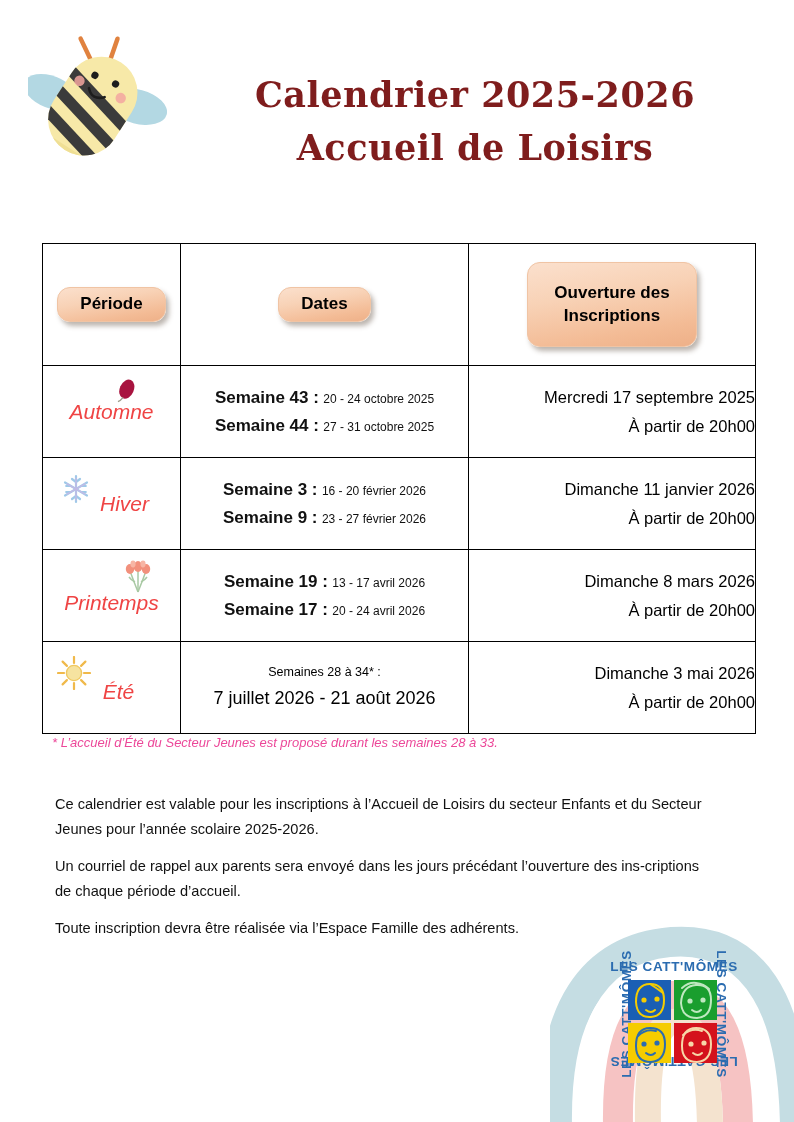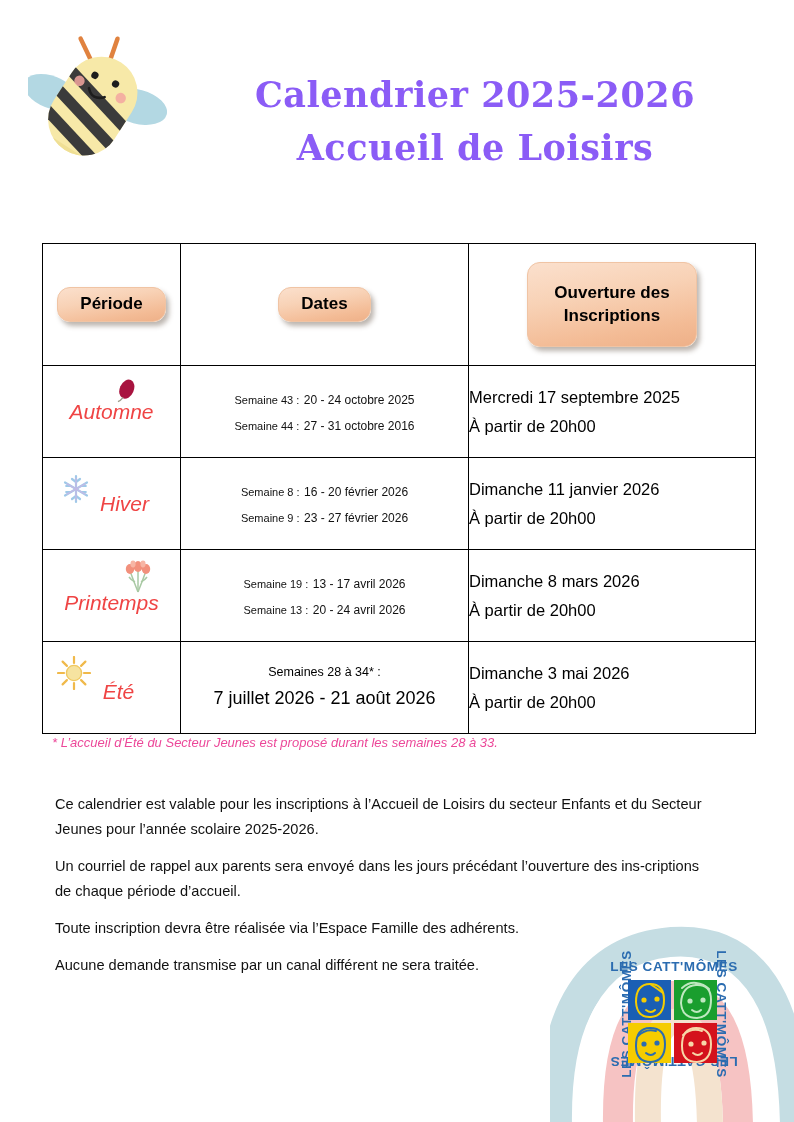--- a/index.html
+++ b/index.html
@@ -28,21 +28,21 @@
     position: absolute;
     left: 190px; top: 68px;
     width: 570px;
     text-align: center;
   }
   .title-line {
     font-family: "DejaVu Serif", serif;
     font-weight: bold;
     font-size: 35px;
     letter-spacing: 0.5px;
-    color: #8b5cf6;
+    color: #7f1d1d;
     line-height: 1.52;
     white-space: nowrap;
   }
 
   
   .cal-table {
     position: absolute;
     left: 42px; top: 243px;
     width: 713px;
     border-collapse: collapse;
@@ -94,32 +94,33 @@
   }
   .season-icon { position: absolute; }
 
   
   .dates-cell { text-align: center; padding: 4px 6px; }
   .date-line {
     line-height: 1.62;
     white-space: nowrap;
   }
   .wk {
-    font-size: 11px;
+    font-size: 17px;
     color: #111;
+    font-weight: bold;
   }
   .dt {
     font-size: 12px;
     color: #111;
   }
   .dates-cell.summer .wk-only { font-size: 12.5px; line-height: 1.7; }
   .dates-cell.summer .big-line { font-size: 18px; line-height: 1.6; }
 
   
-  .open-cell { text-align: left; padding: 4px 6px; }
+  .open-cell { text-align: right; padding: 4px 6px; }
   .open-line { font-size: 16.5px; line-height: 1.7; white-space: nowrap; }
 
   
   .footnote {
     position: absolute;
     left: 52px; top: 735px;
     font-size: 13px;
     font-style: italic;
     color: #ec4899;
   }
@@ -221,21 +222,21 @@
           <span class="season-name">Automne</span>
         </div>
       </td>
       <td class="dates-cell">
         <div class="date-line">
           <span class="wk">Semaine 43 :</span>
           <span class="dt">20 - 24 octobre 2025</span>
         </div>
         <div class="date-line">
           <span class="wk">Semaine 44 :</span>
-          <span class="dt">27 - 31 octobre 2016</span>
+          <span class="dt">27 - 31 octobre 2025</span>
         </div>
       </td>
       <td class="open-cell">
         <div class="open-line">Mercredi 17 septembre 2025</div>
         <div class="open-line">À partir de 20h00</div>
       </td>
     </tr>
 
     <tr class="data-row">
       <td class="season-cell">
@@ -260,21 +261,21 @@
                   <path d="M6 9.8 L24 20.2"></path>
                   <path d="M6 20.2 L24 9.8"></path>
               </g>
             </svg>
           </span>
           <span class="season-name" style="margin-left:26px;">Hiver</span>
         </div>
       </td>
       <td class="dates-cell">
         <div class="date-line">
-          <span class="wk">Semaine 8 :</span>
+          <span class="wk">Semaine 3 :</span>
           <span class="dt">16 - 20 février 2026</span>
         </div>
         <div class="date-line">
           <span class="wk">Semaine 9 :</span>
           <span class="dt">23 - 27 février 2026</span>
         </div>
       </td>
       <td class="open-cell">
         <div class="open-line">Dimanche 11 janvier 2026</div>
         <div class="open-line">À  partir de 20h00</div>
@@ -306,21 +307,21 @@
           </span>
           <span class="season-name" style="margin-top:14px;">Printemps</span>
         </div>
       </td>
       <td class="dates-cell">
         <div class="date-line">
           <span class="wk">Semaine 19 :</span>
           <span class="dt">13 - 17 avril 2026</span>
         </div>
         <div class="date-line">
-          <span class="wk">Semaine 13 :</span>
+          <span class="wk">Semaine 17 :</span>
           <span class="dt">20 - 24 avril 2026</span>
         </div>
       </td>
       <td class="open-cell">
         <div class="open-line">Dimanche 8 mars 2026</div>
         <div class="open-line">À  partir de 20h00</div>
       </td>
     </tr>
 
     <tr class="data-row">
@@ -355,21 +356,20 @@
     </tr>
   </tbody>
 </table>
 
 <div class="footnote">* L’accueil d’Été du Secteur Jeunes est proposé durant les semaines 28 à 33.</div>
 
 <div class="body-text">
   <p>Ce calendrier est valable pour les inscriptions à l’Accueil de Loisirs du secteur Enfants et du Secteur Jeunes pour l’année scolaire 2025-2026.</p>
   <p>Un courriel de rappel aux parents sera envoyé dans les jours précédant l’ouverture des ins-criptions de chaque période d’accueil.</p>
   <p>Toute inscription devra être réalisée via l’Espace Famille des adhérents.</p>
-  <p>Aucune demande transmise par un canal différent ne sera traitée.</p>
 </div>
 
 <div class="logo-wrap">
   <svg viewBox="0 0 250 250" width="250" height="250" aria-hidden="true">
 
     <g fill="none" stroke-linecap="round">
       <path d="M5 250 Q2 78 122 68 Q240 60 244 250" stroke="#c5dde3" stroke-width="34"></path>
       <path d="M38 250 Q36 104 122 96 Q212 88 215 250" stroke="#ffffff" stroke-width="30"></path>
       <path d="M68 250 Q66 126 122 120 Q186 114 188 250" stroke="#f6c3c3" stroke-width="30"></path>
       <path d="M98 250 Q96 150 123 146 Q158 142 160 250" stroke="#f4e3cf" stroke-width="26"></path>

